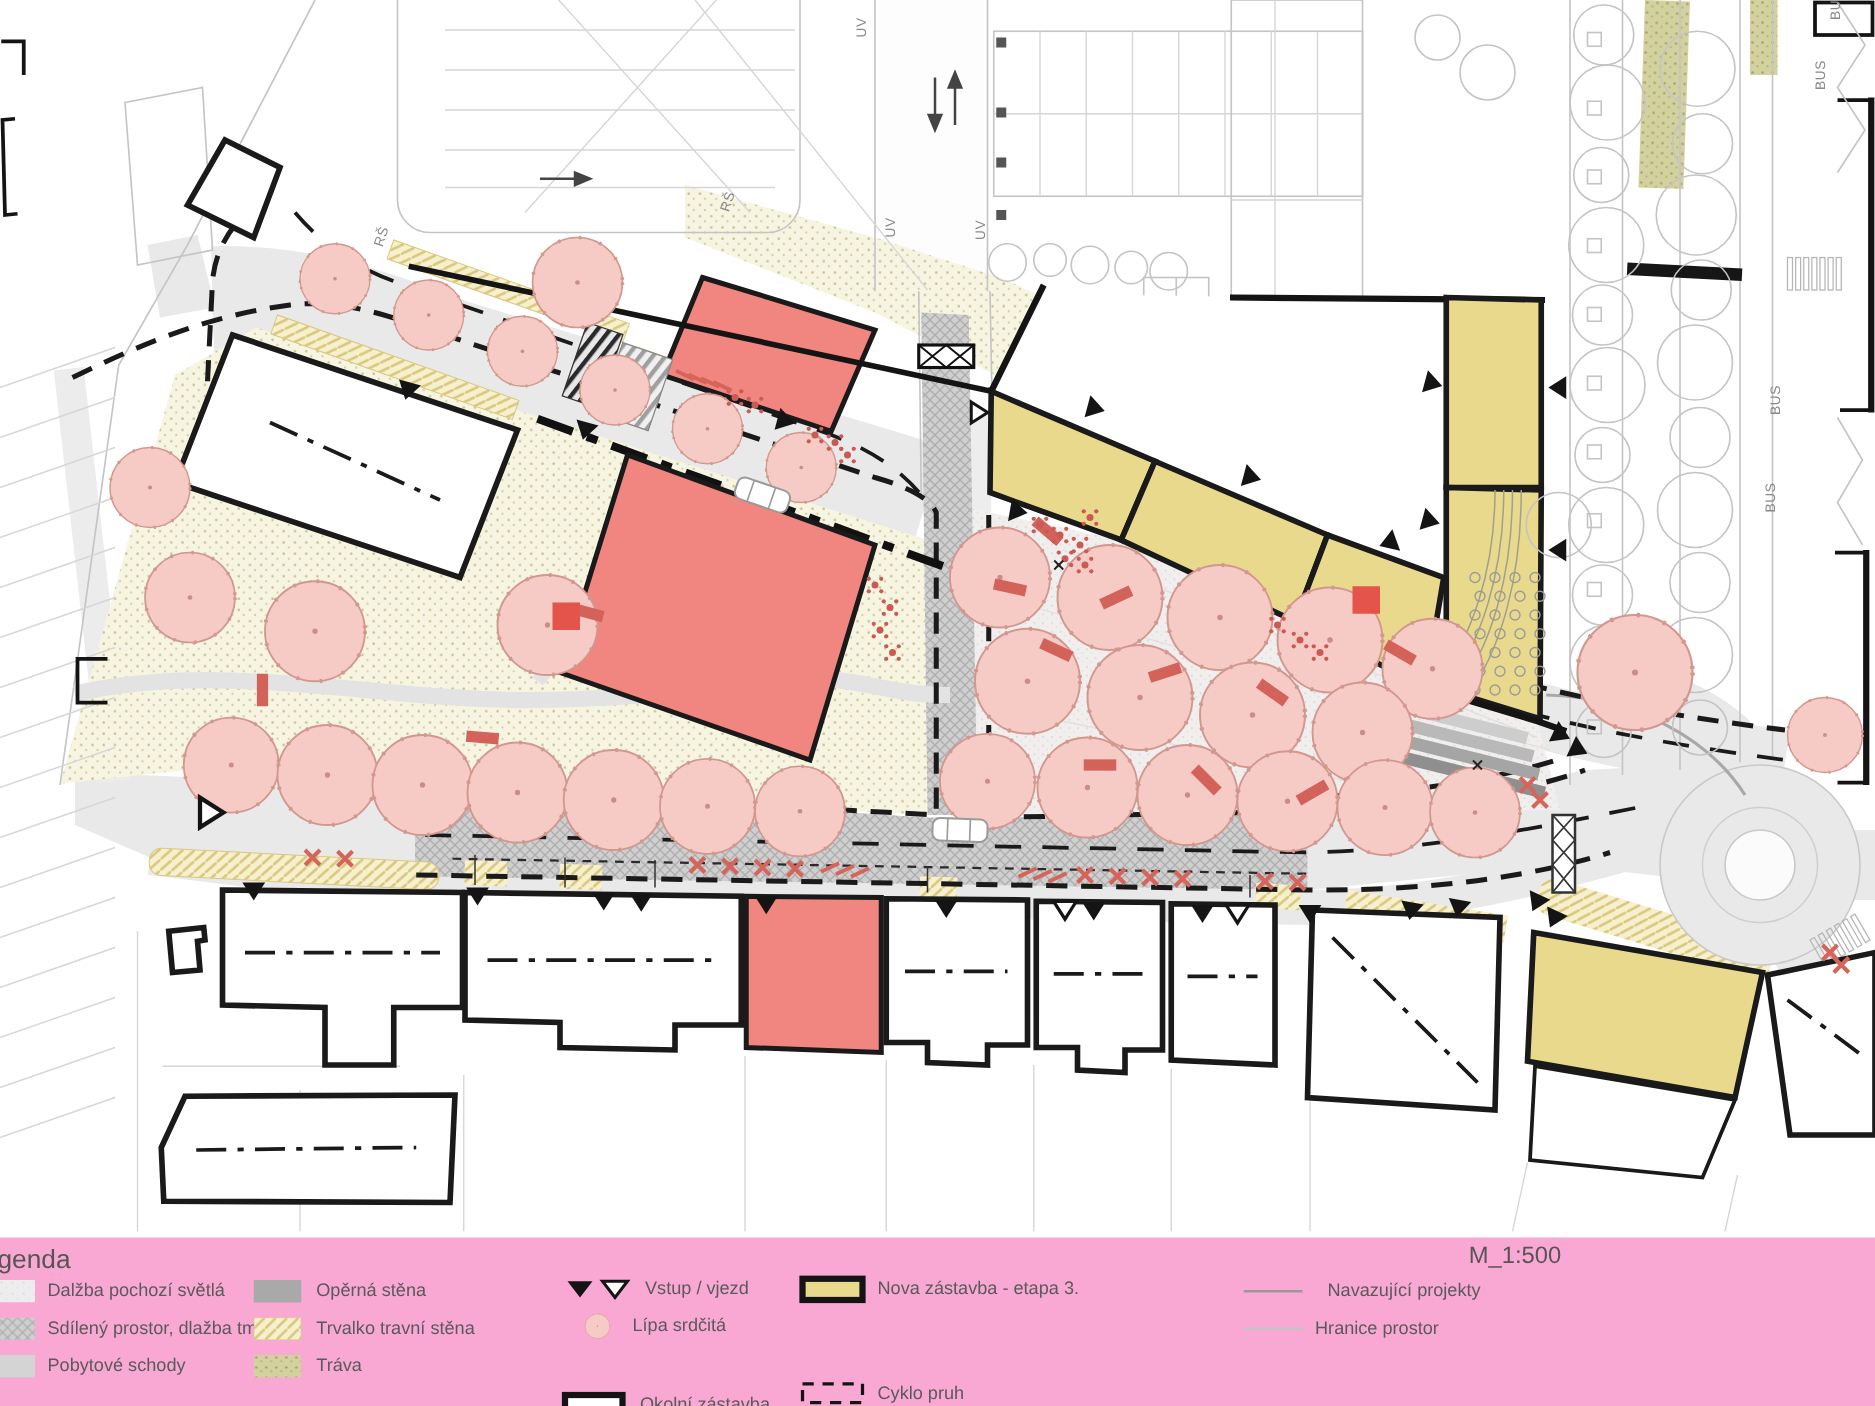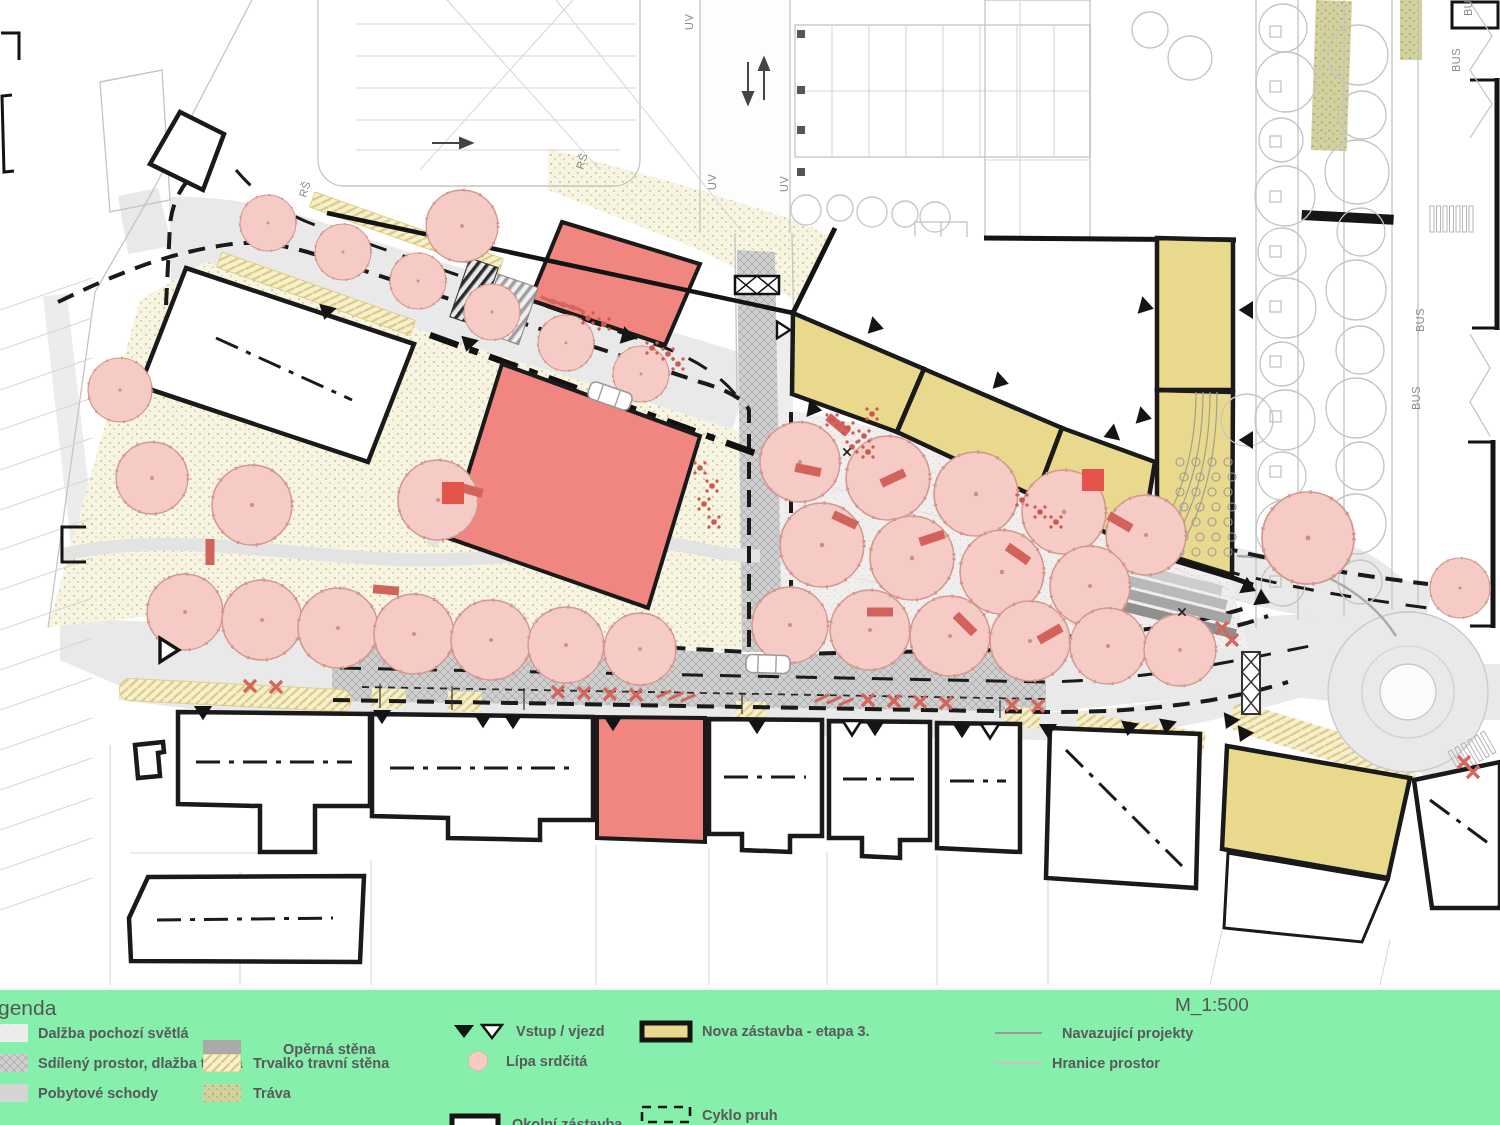--- a/index.html
+++ b/index.html
@@ -27,25 +27,25 @@
   .bench{fill:var(--bench-red,#d2625a);}
   .rsq{fill:#e4544a;}
   .tbl{fill:var(--table-red,#cb5a52);}
   .redx{stroke:#d5645a;stroke-width:3.2;fill:none;}
   .blackx{stroke:#222;stroke-width:2.6;fill:none;}
   .triB{fill:#141414;}
   .triW{fill:#ffffff;stroke:#141414;stroke-width:2;}
   .maplab{fill:#8a8a8a;font-size:11px;letter-spacing:.5px;}
 
   
-  .legend{position:absolute;left:0;top:990px;width:1500px;height:135px;background:#86efac;}
+  .legend{position:absolute;left:0;top:990px;width:1500px;height:135px;background:#f9a8d4;}
   .legend-title{position:absolute;left:-2px;top:6px;font-size:21px;color:#555;}
   .scale-label{position:absolute;left:1175px;top:4px;font-size:19px;color:#555;}
   .li{position:absolute;height:22px;display:flex;align-items:center;gap:0;}
-  .li .lab{font-size:14.5px;color:#5a5a5a;white-space:nowrap;font-weight:bold;}
+  .li .lab{font-size:14.5px;color:#5a5a5a;white-space:nowrap;}
   .sw{display:inline-block;}
   .sw-steps{width:38px;height:18px;background:#d4d4d4;}
   .sw-wall{width:38px;height:18px;background:#a9a9a9;}
   .line-sw{display:inline-block;width:47px;height:0;border-top:2px solid #9a9a9a;}
   .line-sw.lt{border-top-color:#c4c4c4;}
 </style>
 </head>
 <body>
 
 <div class="stage">
@@ -614,21 +614,21 @@
     <svg class="sw" width="38" height="18">
           <rect width="38" height="18" fill="url(#pDark)"></rect>
         </svg>
     <span class="lab" style="margin-left:10px">Sdílený prostor, dlažba tmavá</span>
   </div>
   <div class="li" style="left:-10px;top:92px;">
     <span class="sw sw-steps"></span>
     <span class="lab" style="margin-left:10px">Pobytové schody</span>
   </div>
 
-  <div class="li" style="left:203px;top:48px;gap:30px;">
+  <div class="li" style="left:203px;top:32px;">
     <span class="sw sw-wall"></span>
     <span class="lab" style="margin-left:12px">Opěrná stěna</span>
   </div>
   <div class="li" style="left:203px;top:62px;">
     <svg class="sw" width="38" height="18">
           <rect width="38" height="18" fill="url(#pYel)" stroke="#d9c87f"></rect>
         </svg>
     <span class="lab" style="margin-left:12px">Trvalko travní stěna</span>
   </div>
   <div class="li" style="left:203px;top:92px;text-align:right;">

